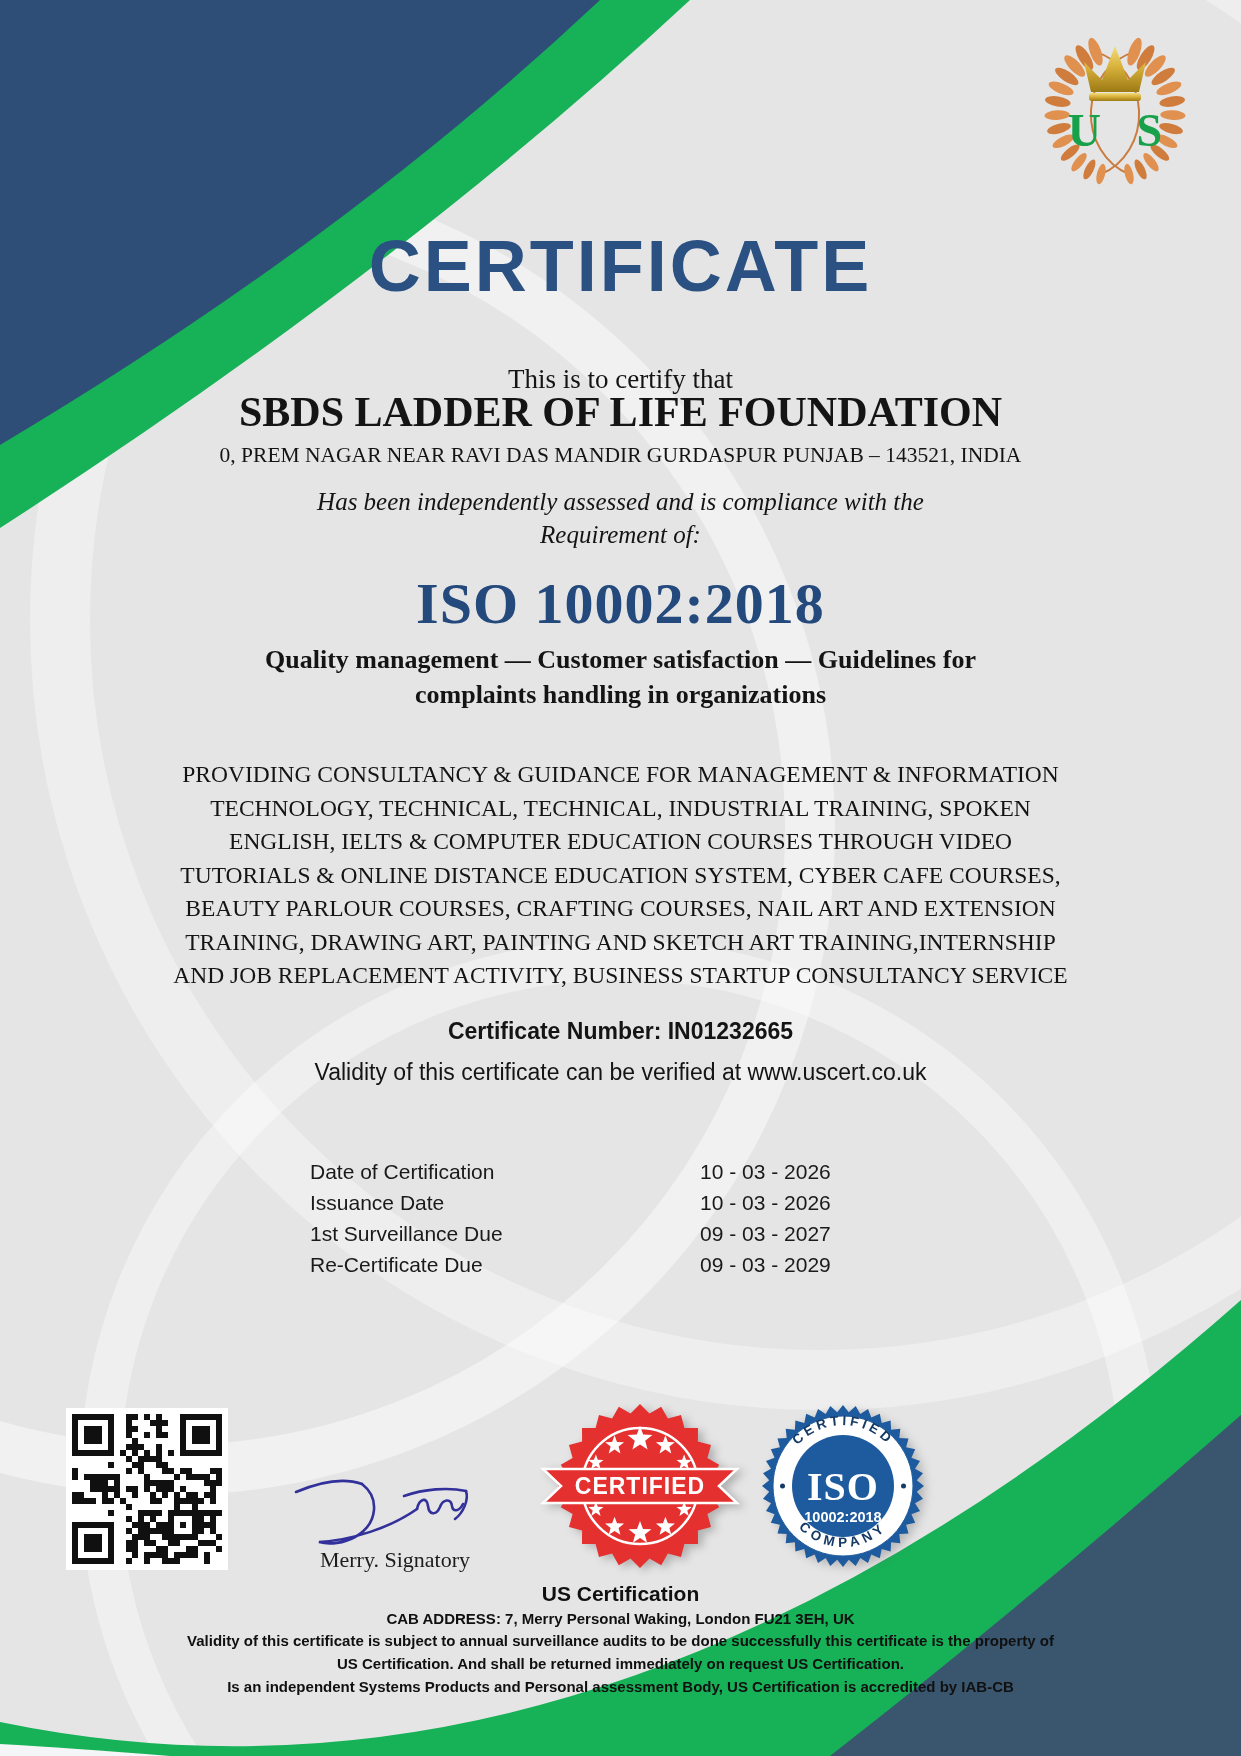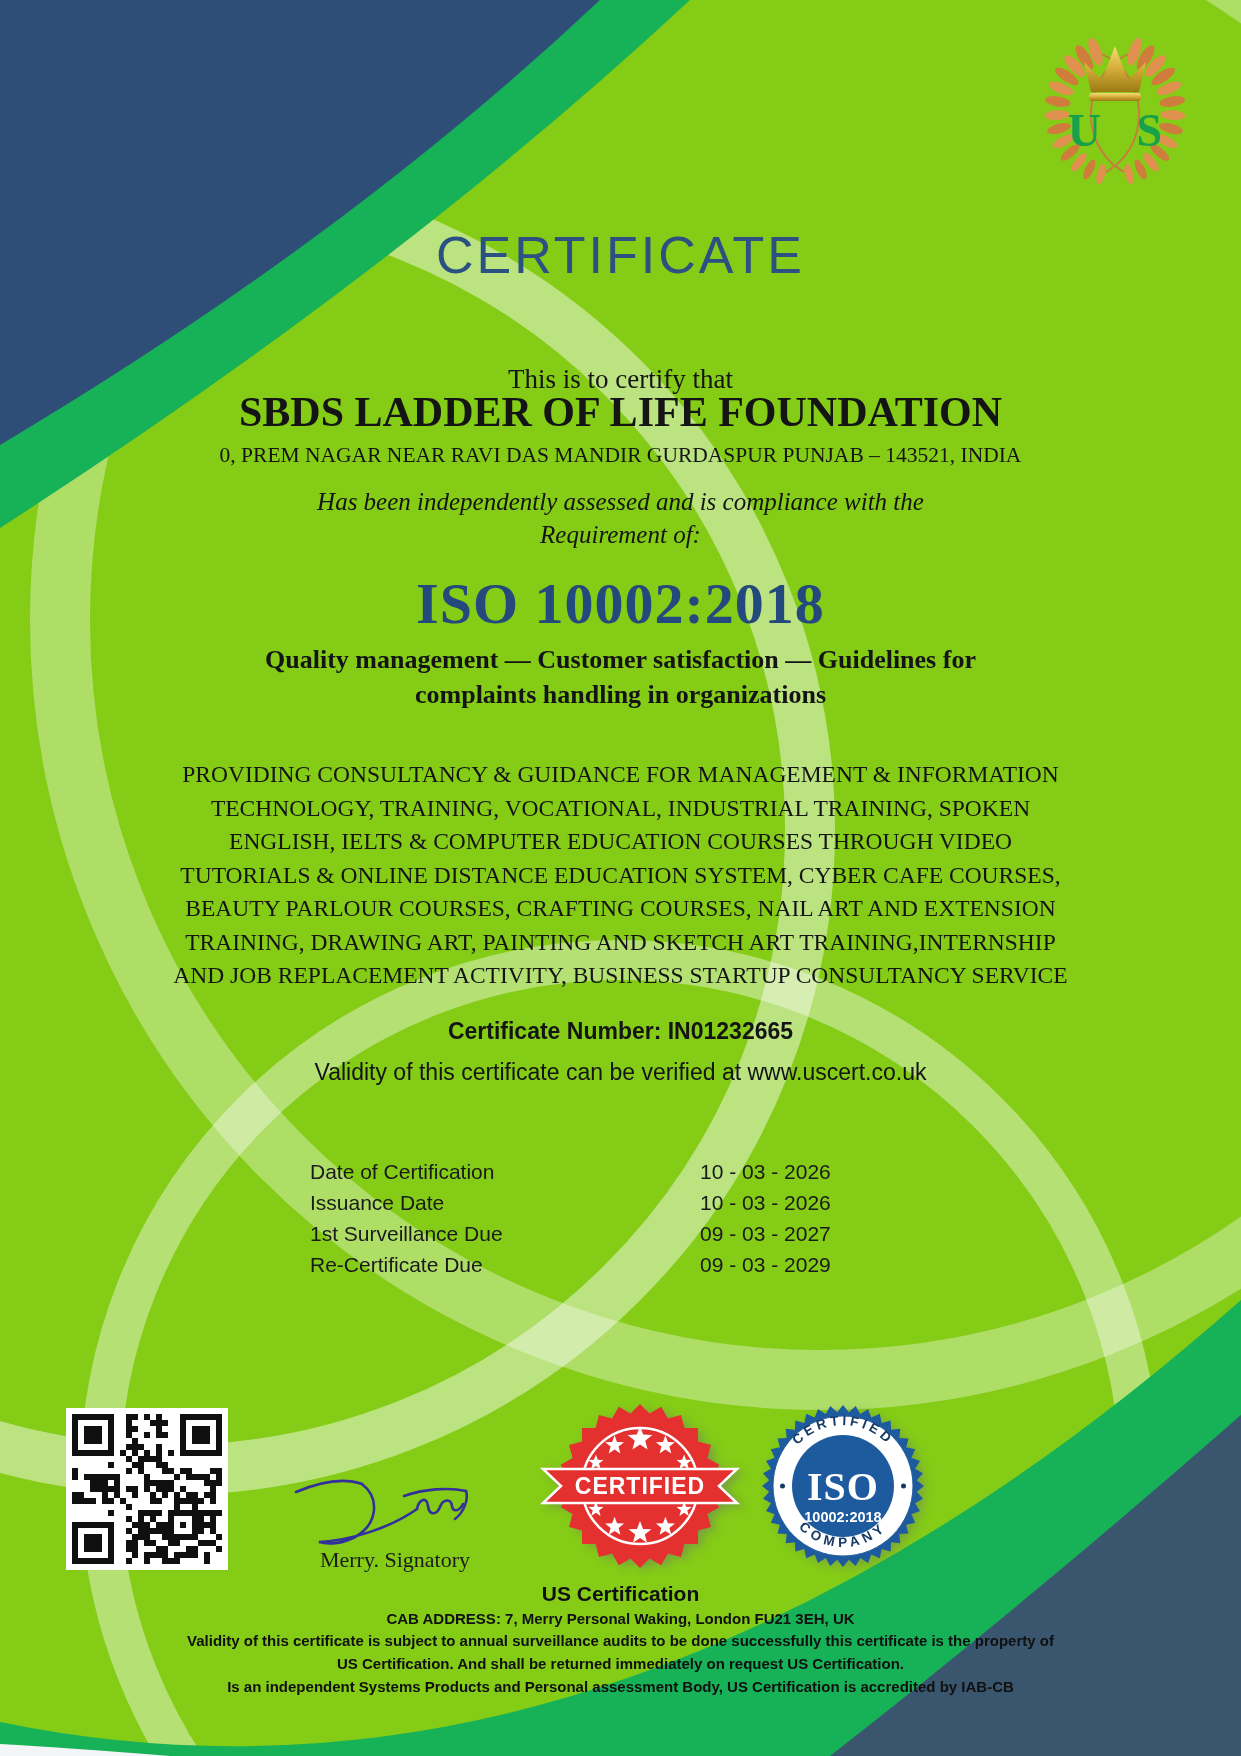--- a/index.html
+++ b/index.html
@@ -1,21 +1,21 @@
 <!DOCTYPE html>
 <html><head>
 <meta charset="utf-8">
 <style>
   html,body{margin:0;padding:0;background:#888;}
-  .page{position:relative;width:1241px;height:1756px;margin:0 auto;background:#84cc16;overflow:hidden;
+  .page{position:relative;width:1241px;height:1756px;margin:0 auto;background:#e5e5e5;overflow:hidden;
         font-family:"Liberation Sans","DejaVu Sans",sans-serif;}
   .decor{position:absolute;inset:0;pointer-events:none;}
   .txt{position:absolute;left:16px;width:1209px;text-align:center;color:#141414;}
   .serif{font-family:"Liberation Serif","DejaVu Serif",serif;}
-  .title{top:225px;font-size:52px;font-weight:400;letter-spacing:3px;color:#2b5183;}
+  .title{top:225px;font-size:72px;font-weight:700;letter-spacing:3px;color:#2b5183;}
   .certify{top:364px;font-size:27px;}
   .company{top:388px;font-size:42px;font-weight:700;}
   .address{top:443px;font-size:21.5px;}
   .assessed1{top:488px;font-size:25px;font-style:italic;}
   .assessed2{top:521px;font-size:25px;font-style:italic;}
   .standard{top:570px;font-size:58px;font-weight:700;color:#24497c;letter-spacing:1px;}
   .stitle1{top:645px;font-size:26px;font-weight:700;}
   .stitle2{top:680px;font-size:26px;font-weight:700;}
   .scopehead{top:714px;font-size:24px;}
   .scope{top:758px;font-size:23.5px;line-height:33.5px;}
@@ -343,21 +343,21 @@
   <div class="txt company serif">SBDS LADDER OF LIFE FOUNDATION</div>
   <div class="txt address serif">0, PREM NAGAR NEAR RAVI DAS MANDIR GURDASPUR PUNJAB – 143521, INDIA</div>
   <div class="txt assessed1 serif">Has been independently assessed and is compliance with the</div>
   <div class="txt assessed2 serif">Requirement of:</div>
   <div class="txt standard serif">ISO 10002:2018</div>
   <div class="txt stitle1 serif">Quality management — Customer satisfaction — Guidelines for</div>
   <div class="txt stitle2 serif">complaints handling in organizations</div>
 
   <div class="txt scope serif">
     <div>PROVIDING CONSULTANCY &amp; GUIDANCE FOR MANAGEMENT &amp; INFORMATION</div>
-    <div>TECHNOLOGY, TRAINING, VOCATIONAL, INDUSTRIAL TRAINING, SPOKEN</div>
+    <div>TECHNOLOGY, TECHNICAL, TECHNICAL, INDUSTRIAL TRAINING, SPOKEN</div>
     <div>ENGLISH, IELTS &amp; COMPUTER EDUCATION COURSES THROUGH VIDEO</div>
     <div>TUTORIALS &amp; ONLINE DISTANCE EDUCATION SYSTEM, CYBER CAFE COURSES,</div>
     <div>BEAUTY PARLOUR COURSES, CRAFTING COURSES, NAIL ART AND EXTENSION</div>
     <div>TRAINING, DRAWING ART, PAINTING AND SKETCH ART TRAINING,INTERNSHIP</div>
     <div>AND JOB REPLACEMENT ACTIVITY, BUSINESS STARTUP CONSULTANCY SERVICE</div>
   </div>
 
   <div class="txt certnum">
     <span>Certificate Number:</span>
     <span>IN01232665</span>

